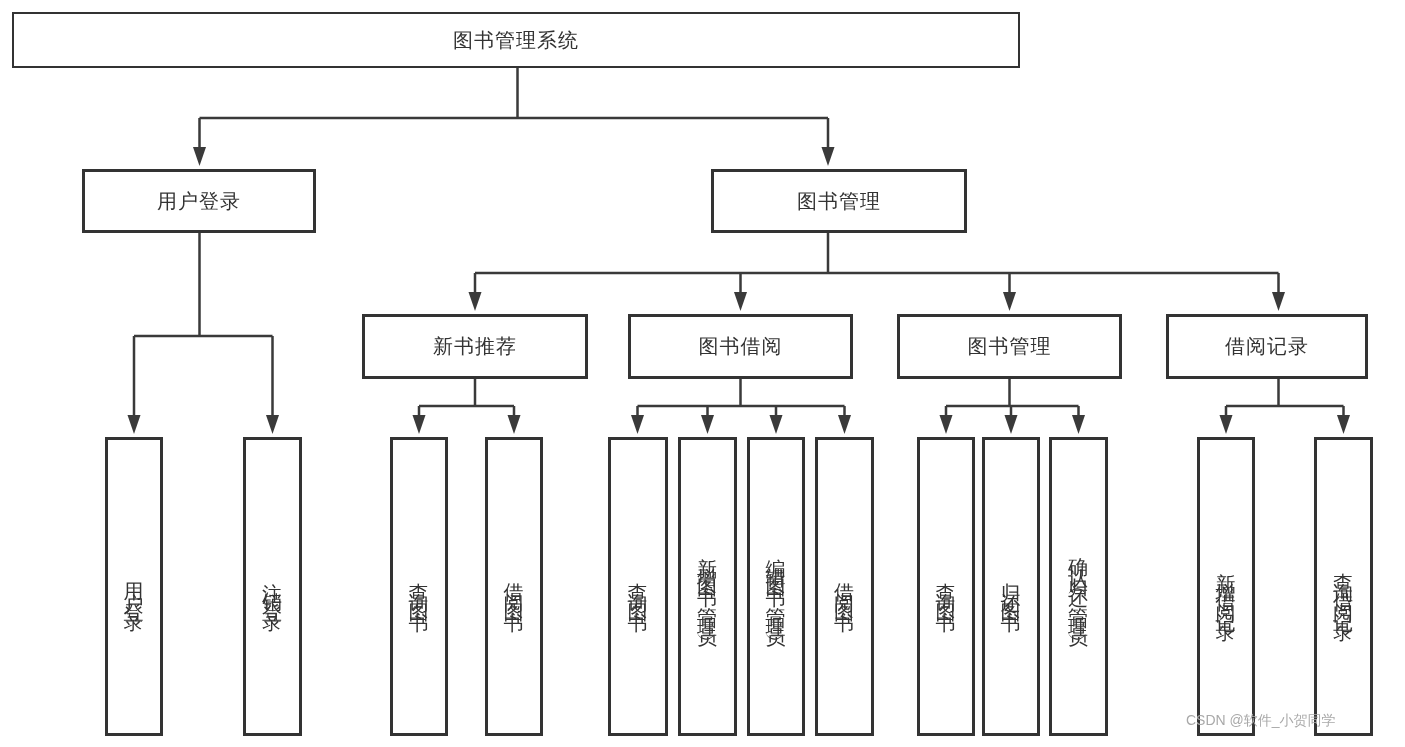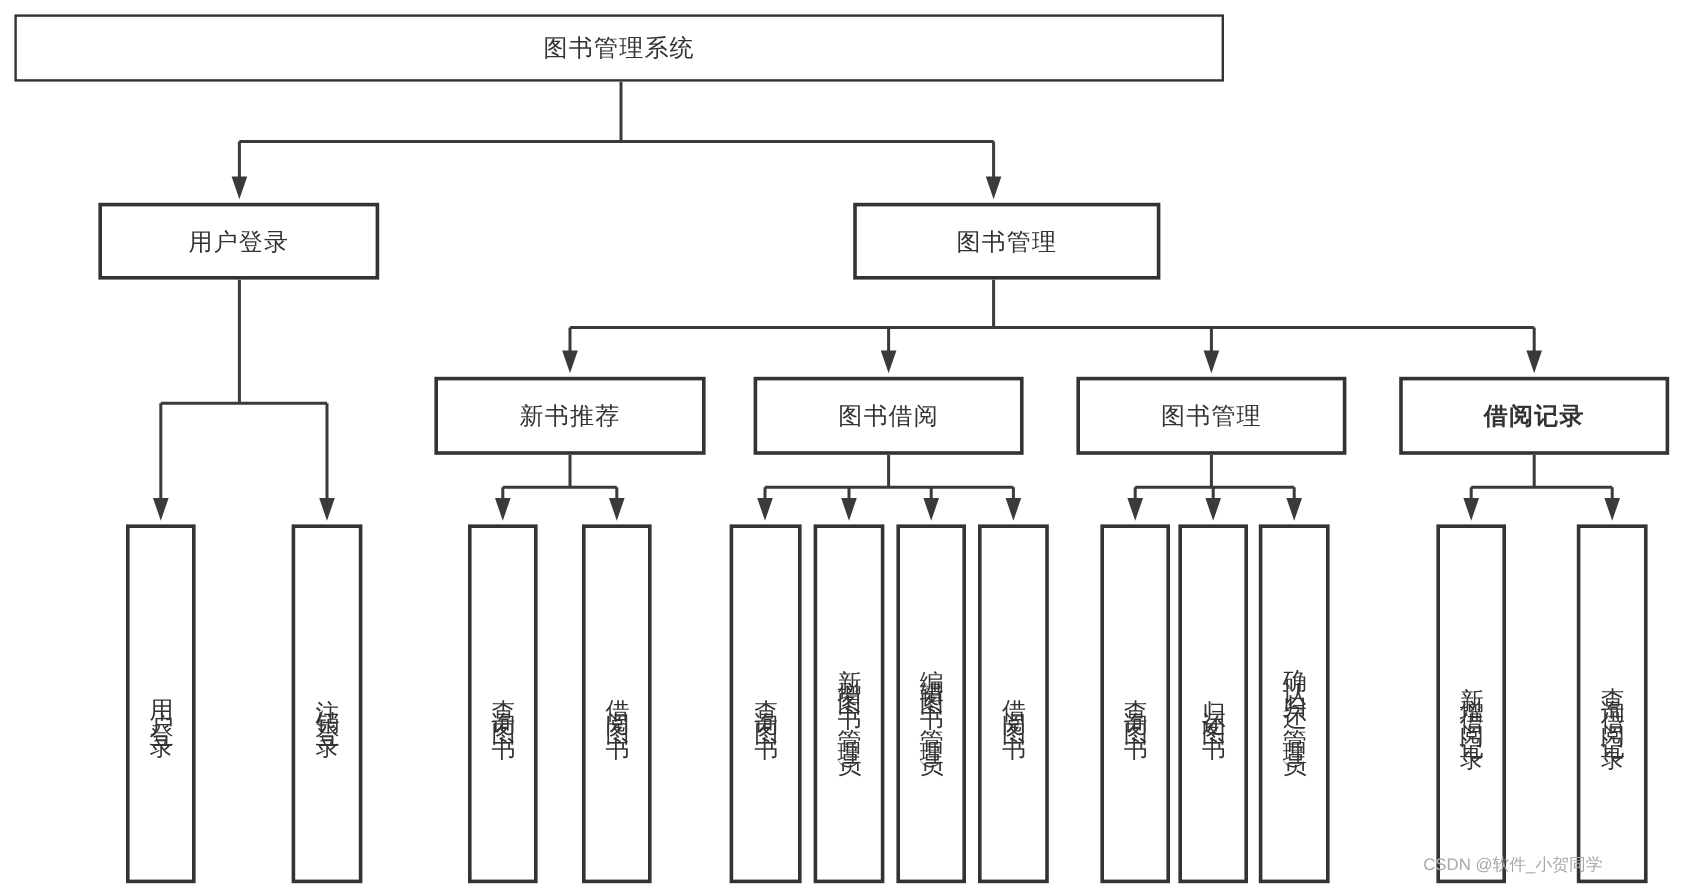--- a/index.html
+++ b/index.html
@@ -105,21 +105,21 @@
 
   <div class="box" style="left:362px;top:314px;width:226px;height:65px;">
     <span class="hlabel">新书推荐</span>
   </div>
   <div class="box" style="left:628px;top:314px;width:225px;height:65px;font-family:Liberation Serif, serif;">
     <span class="hlabel">图书借阅</span>
   </div>
   <div class="box" style="left:897px;top:314px;width:225px;height:65px;">
     <span class="hlabel">图书管理</span>
   </div>
-  <div class="box" style="left:1166px;top:314px;width:225px;height:65px;font-weight:bold;">
+  <div class="box" style="left:1166px;top:314px;width:202px;height:65px;">
     <span class="hlabel">借阅记录</span>
   </div>
 
   <div class="box leaf" style="left:105px;top:437px;width:58px;height:299px;">
     <span class="vlabel">用户登录</span>
   </div>
   <div class="box leaf" style="left:243px;top:437px;width:59px;height:299px;">
     <span class="vlabel">注销登录</span>
   </div>
 

